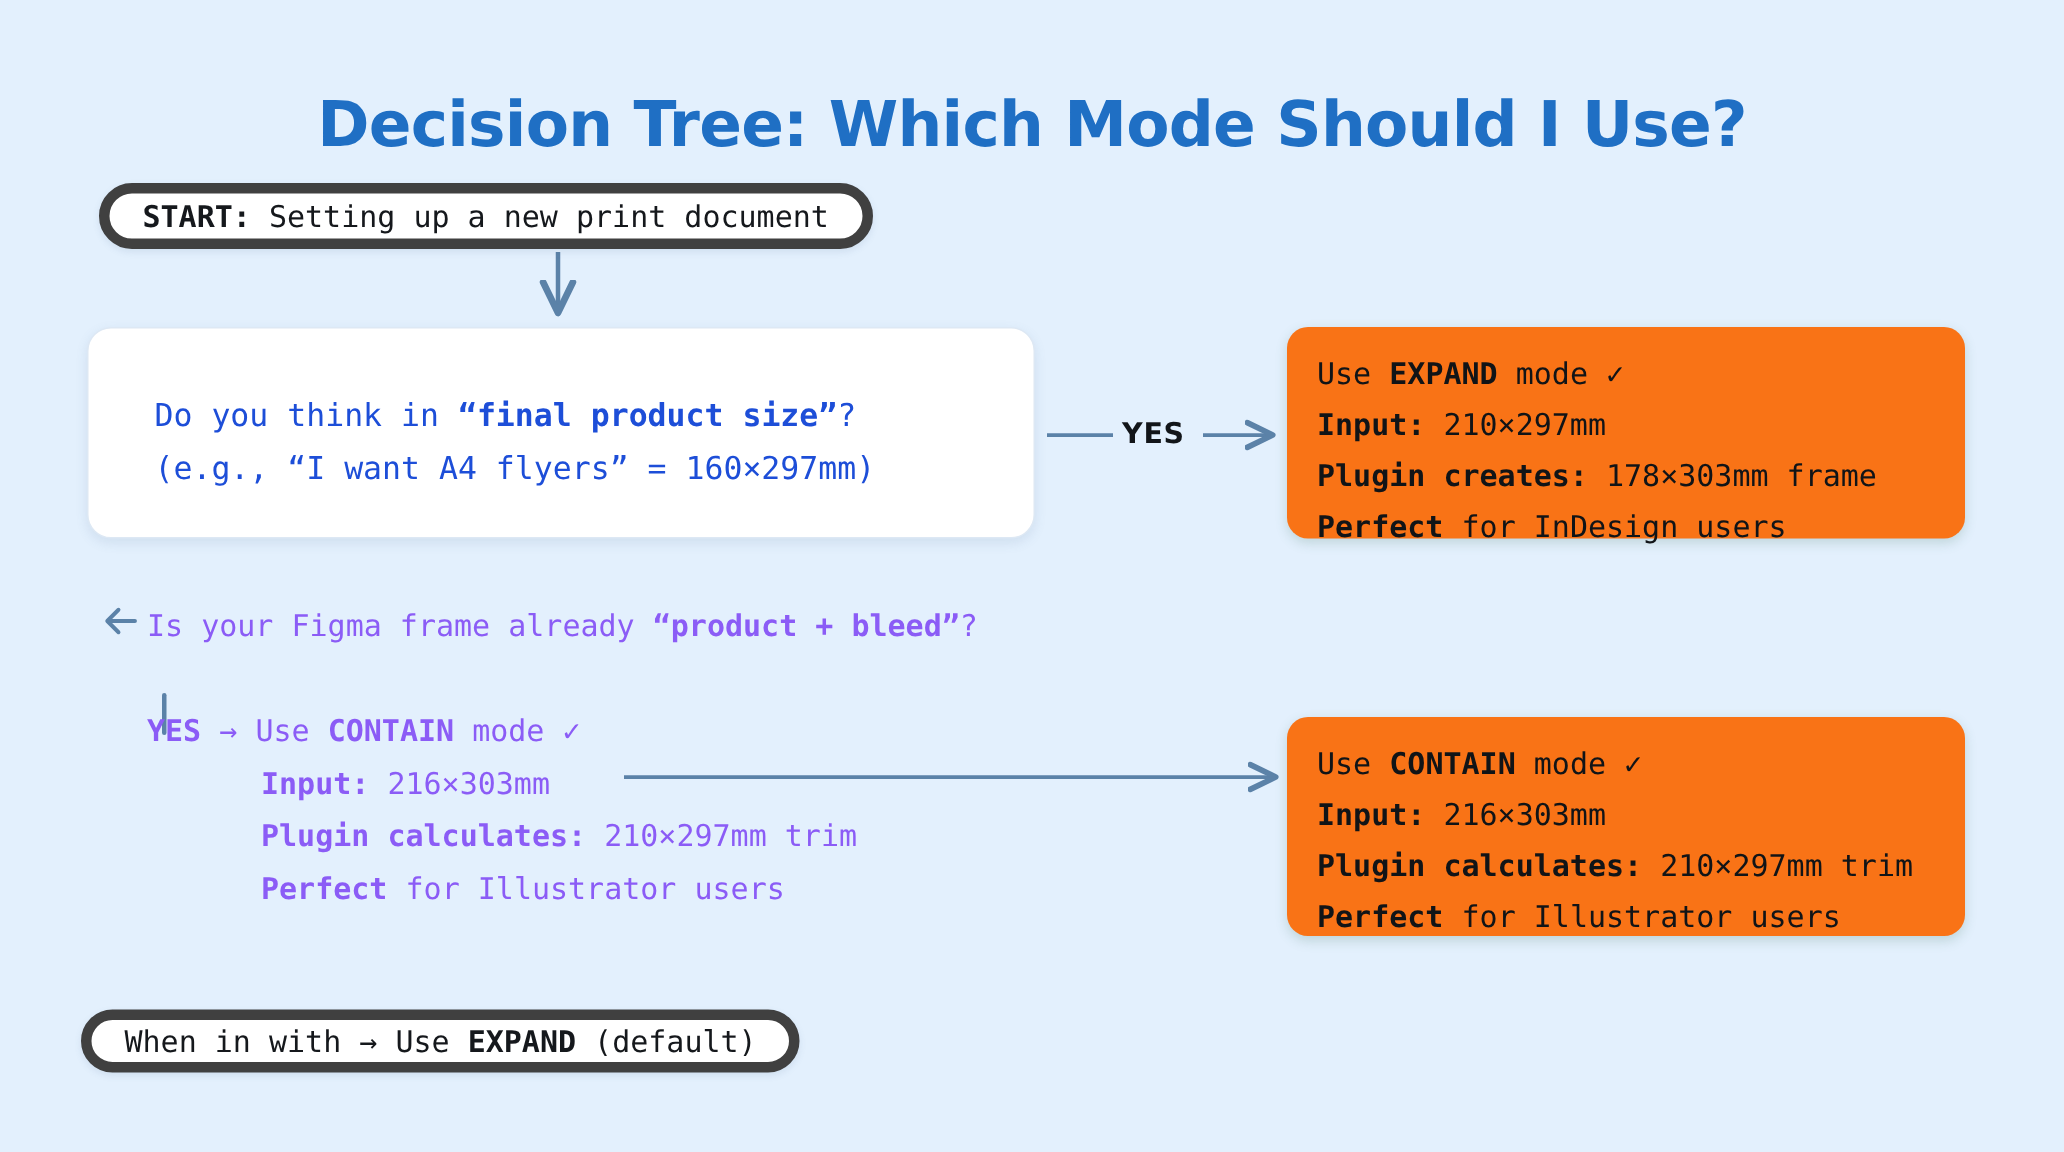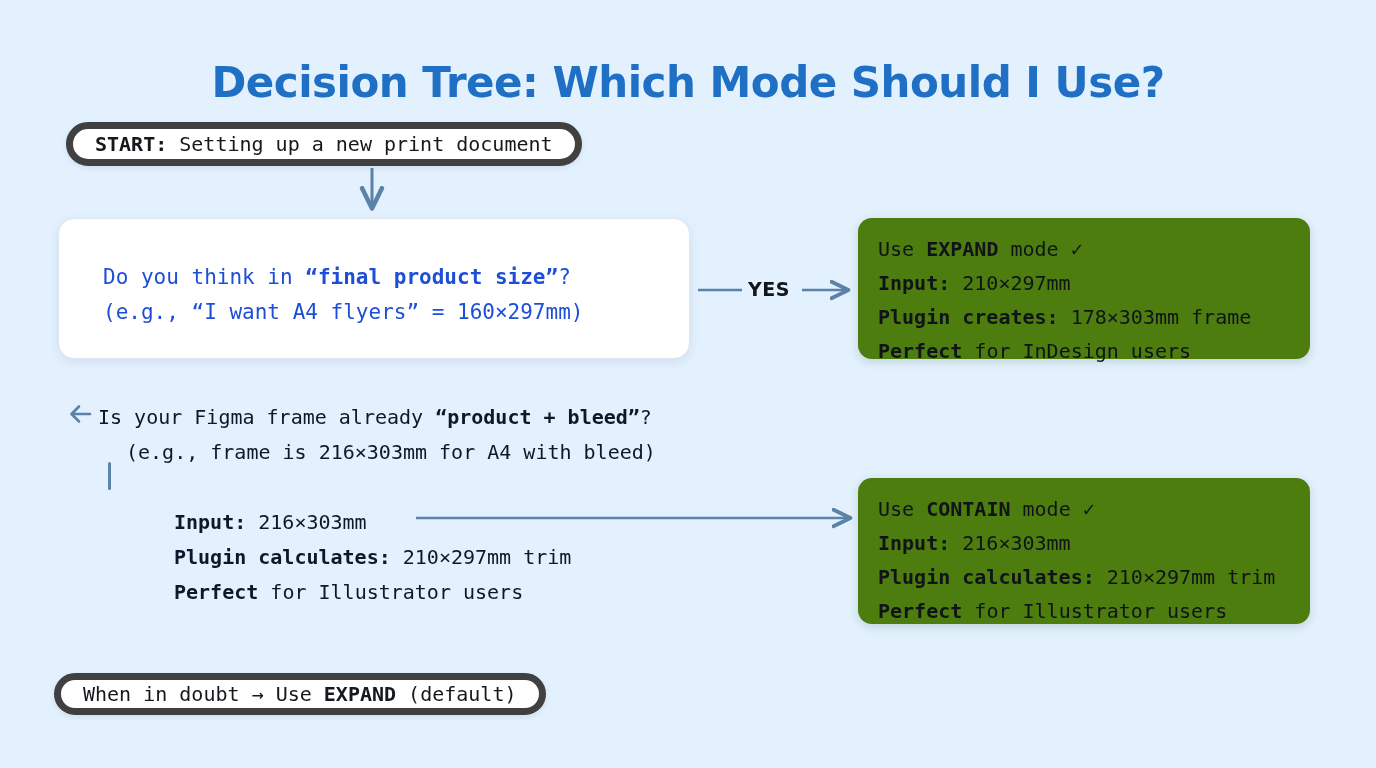--- a/index.html
+++ b/index.html
@@ -82,21 +82,21 @@
   #question-card .line {
     font-size: 21px;
     color: #1d4ed8;
     line-height: 35px;
     white-space: nowrap;
   }
 
   
   .green-card {
     position: absolute;
-    background: #4d7c0f;
+    background: #f97316;
     border-radius: 14px;
     box-shadow: 0 3px 8px rgba(70,120,95,0.22);
     box-sizing: border-box;
     padding: 14px 0 14px 20px;
   }
   #expand-card { left: 858px; top: 218px; width: 452px; height: 141px; }
   #contain-card { left: 858px; top: 478px; width: 452px; height: 146px; }
   .green-card .line {
     font-size: 20px;
     color: #111417;
@@ -106,21 +106,21 @@
 
   
   #branch {
     position: absolute;
     left: 98px;
     top: 400px;
     width: 760px;
   }
   #branch .line {
     font-size: 20px;
-    color: #0f172a;
+    color: #8b5cf6;
     line-height: 35px;
     white-space: nowrap;
   }
   #branch .indent1 { padding-left: 28px; }
   #branch .indent2 { padding-left: 76px; }
 
   .back-arrow {
     position: absolute;
     left: 68px;
     top: 401px;
@@ -212,22 +212,24 @@
   <svg class="back-arrow" viewBox="0 0 26 26" xmlns="http://www.w3.org/2000/svg">
     <path d="M22,13 L4,13 M11,5.5 L3.5,13 L11,20.5" fill="none" stroke="#5b82a8" stroke-width="2.6" stroke-linecap="round" stroke-linejoin="round"></path>
   </svg>
 
   <div class="stub-line"></div>
 
   <div id="branch">
     <div class="line">
       <span>Is your Figma frame already </span><b>“product + bleed”</b><span>?</span>
     </div>
-    <div class="line indent1">(e.g., frame is 216×303mm for A4 with bleed)</div>
     <div class="line" style="height:35px;"></div>
+    <div class="line">
+      <b>YES</b><span> → </span><span>Use </span><b>CONTAIN</b><span> mode ✓</span>
+    </div>
     <div class="line indent2">
       <b>Input:</b><span> 216×303mm</span>
     </div>
     <div class="line indent2">
       <b>Plugin calculates:</b><span> 210×297mm trim</span>
     </div>
     <div class="line indent2">
       <b>Perfect</b><span> for Illustrator users</span>
     </div>
   </div>
@@ -241,16 +243,16 @@
     </div>
     <div class="line">
       <b>Plugin calculates:</b><span> 210×297mm trim</span>
     </div>
     <div class="line">
       <b>Perfect</b><span> for Illustrator users</span>
     </div>
   </div>
 
   <div class="pill" id="doubt-pill">
-    <span><span>When in doubt → Use </span><b>EXPAND</b><span> (default)</span></span>
+    <span><span>When in with → Use </span><b>EXPAND</b><span> (default)</span></span>
   </div>
 
 </div>
 
 </body></html>

